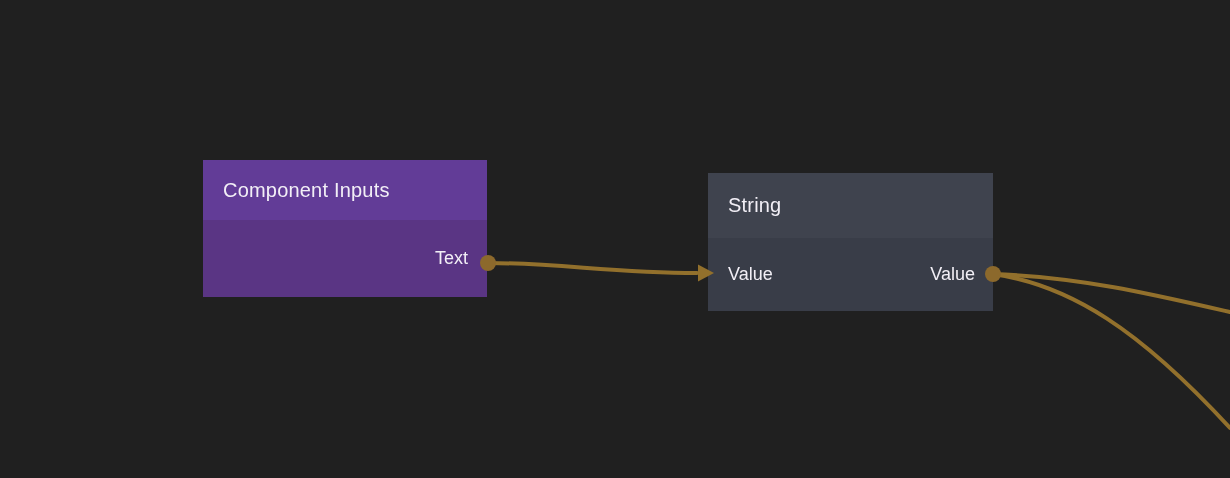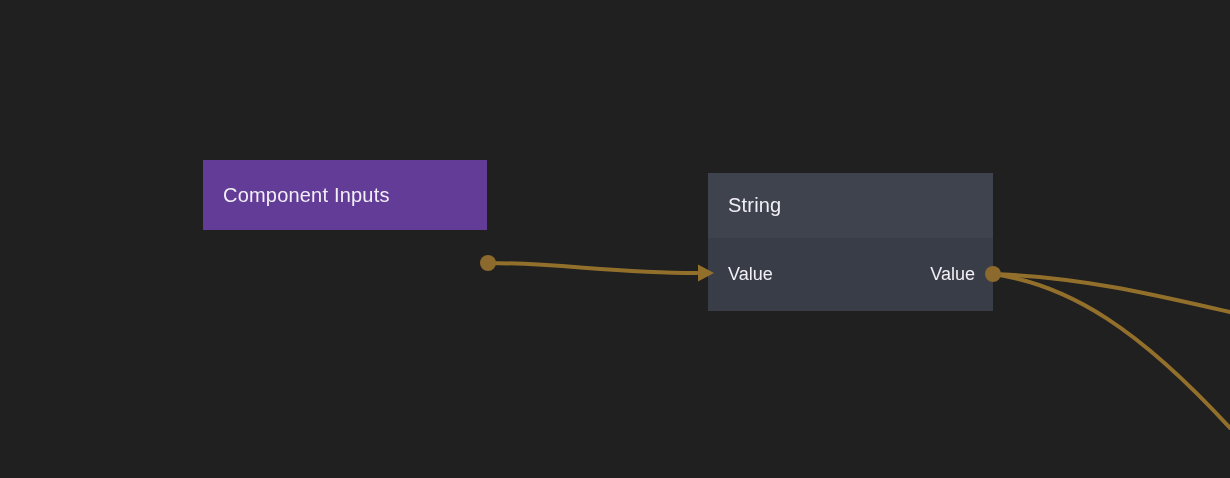--- a/index.html
+++ b/index.html
@@ -45,21 +45,21 @@
   .port-row{
     width:100%;
     display:flex;
     align-items:center;
     font-size:18px;
   }
   .node-component-inputs{
     left:203px;top:160px;width:284px;height:137px;
   }
   .node-component-inputs .node-header{
-    height:70px;
+    height:60px;
     background:var(--purple-header);
   }
   .node-component-inputs .node-body{
     background:var(--purple-body);
   }
   .node-component-inputs .port-row{
     justify-content:flex-end;
     padding-right:19px;
   }
   .node-string{
@@ -99,20 +99,25 @@
 </style>
 </head>
 <body>
 
 <div class="canvas">
 
   <div class="node node-component-inputs">
     <div class="node-header">
       <span>Component Inputs</span>
     </div>
+    <div class="node-body">
+      <div class="port-row">
+        <span>Text</span>
+      </div>
+    </div>
   </div>
 
   <div class="node node-string">
     <div class="node-header">
       <span>String</span>
     </div>
     <div class="node-body">
       <div class="port-row">
         <span>Value</span>
         <span>Value</span>

